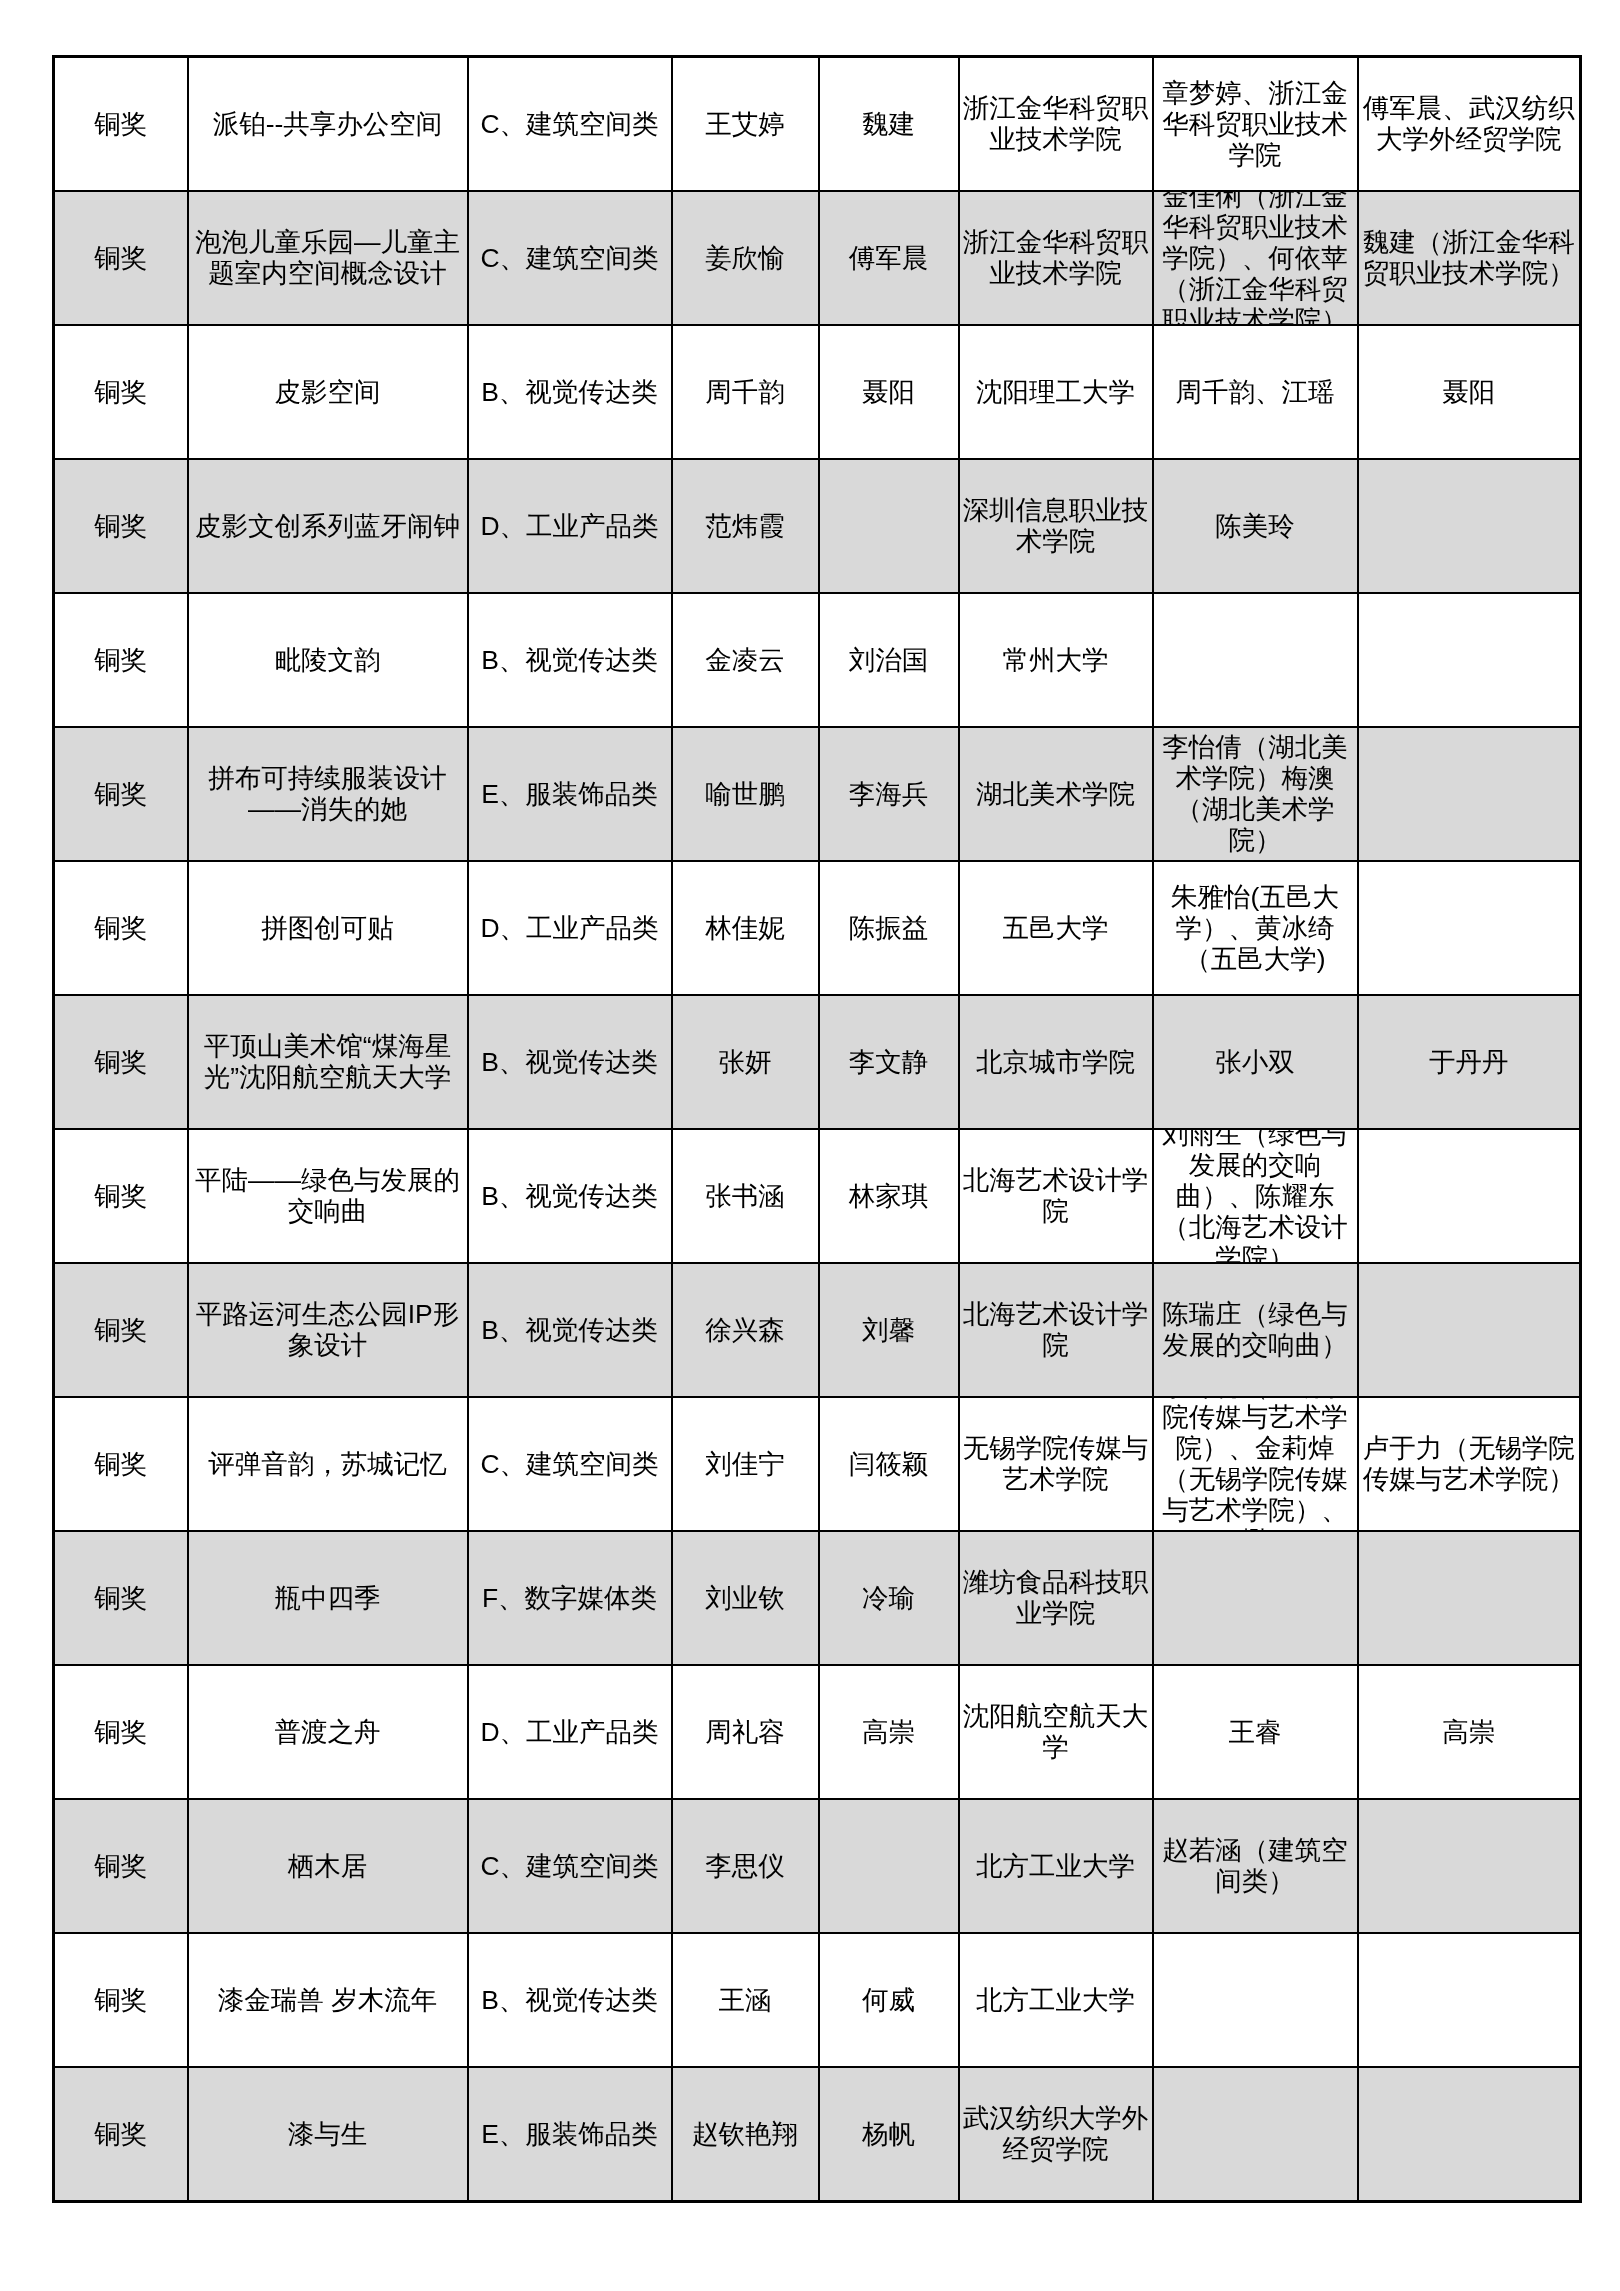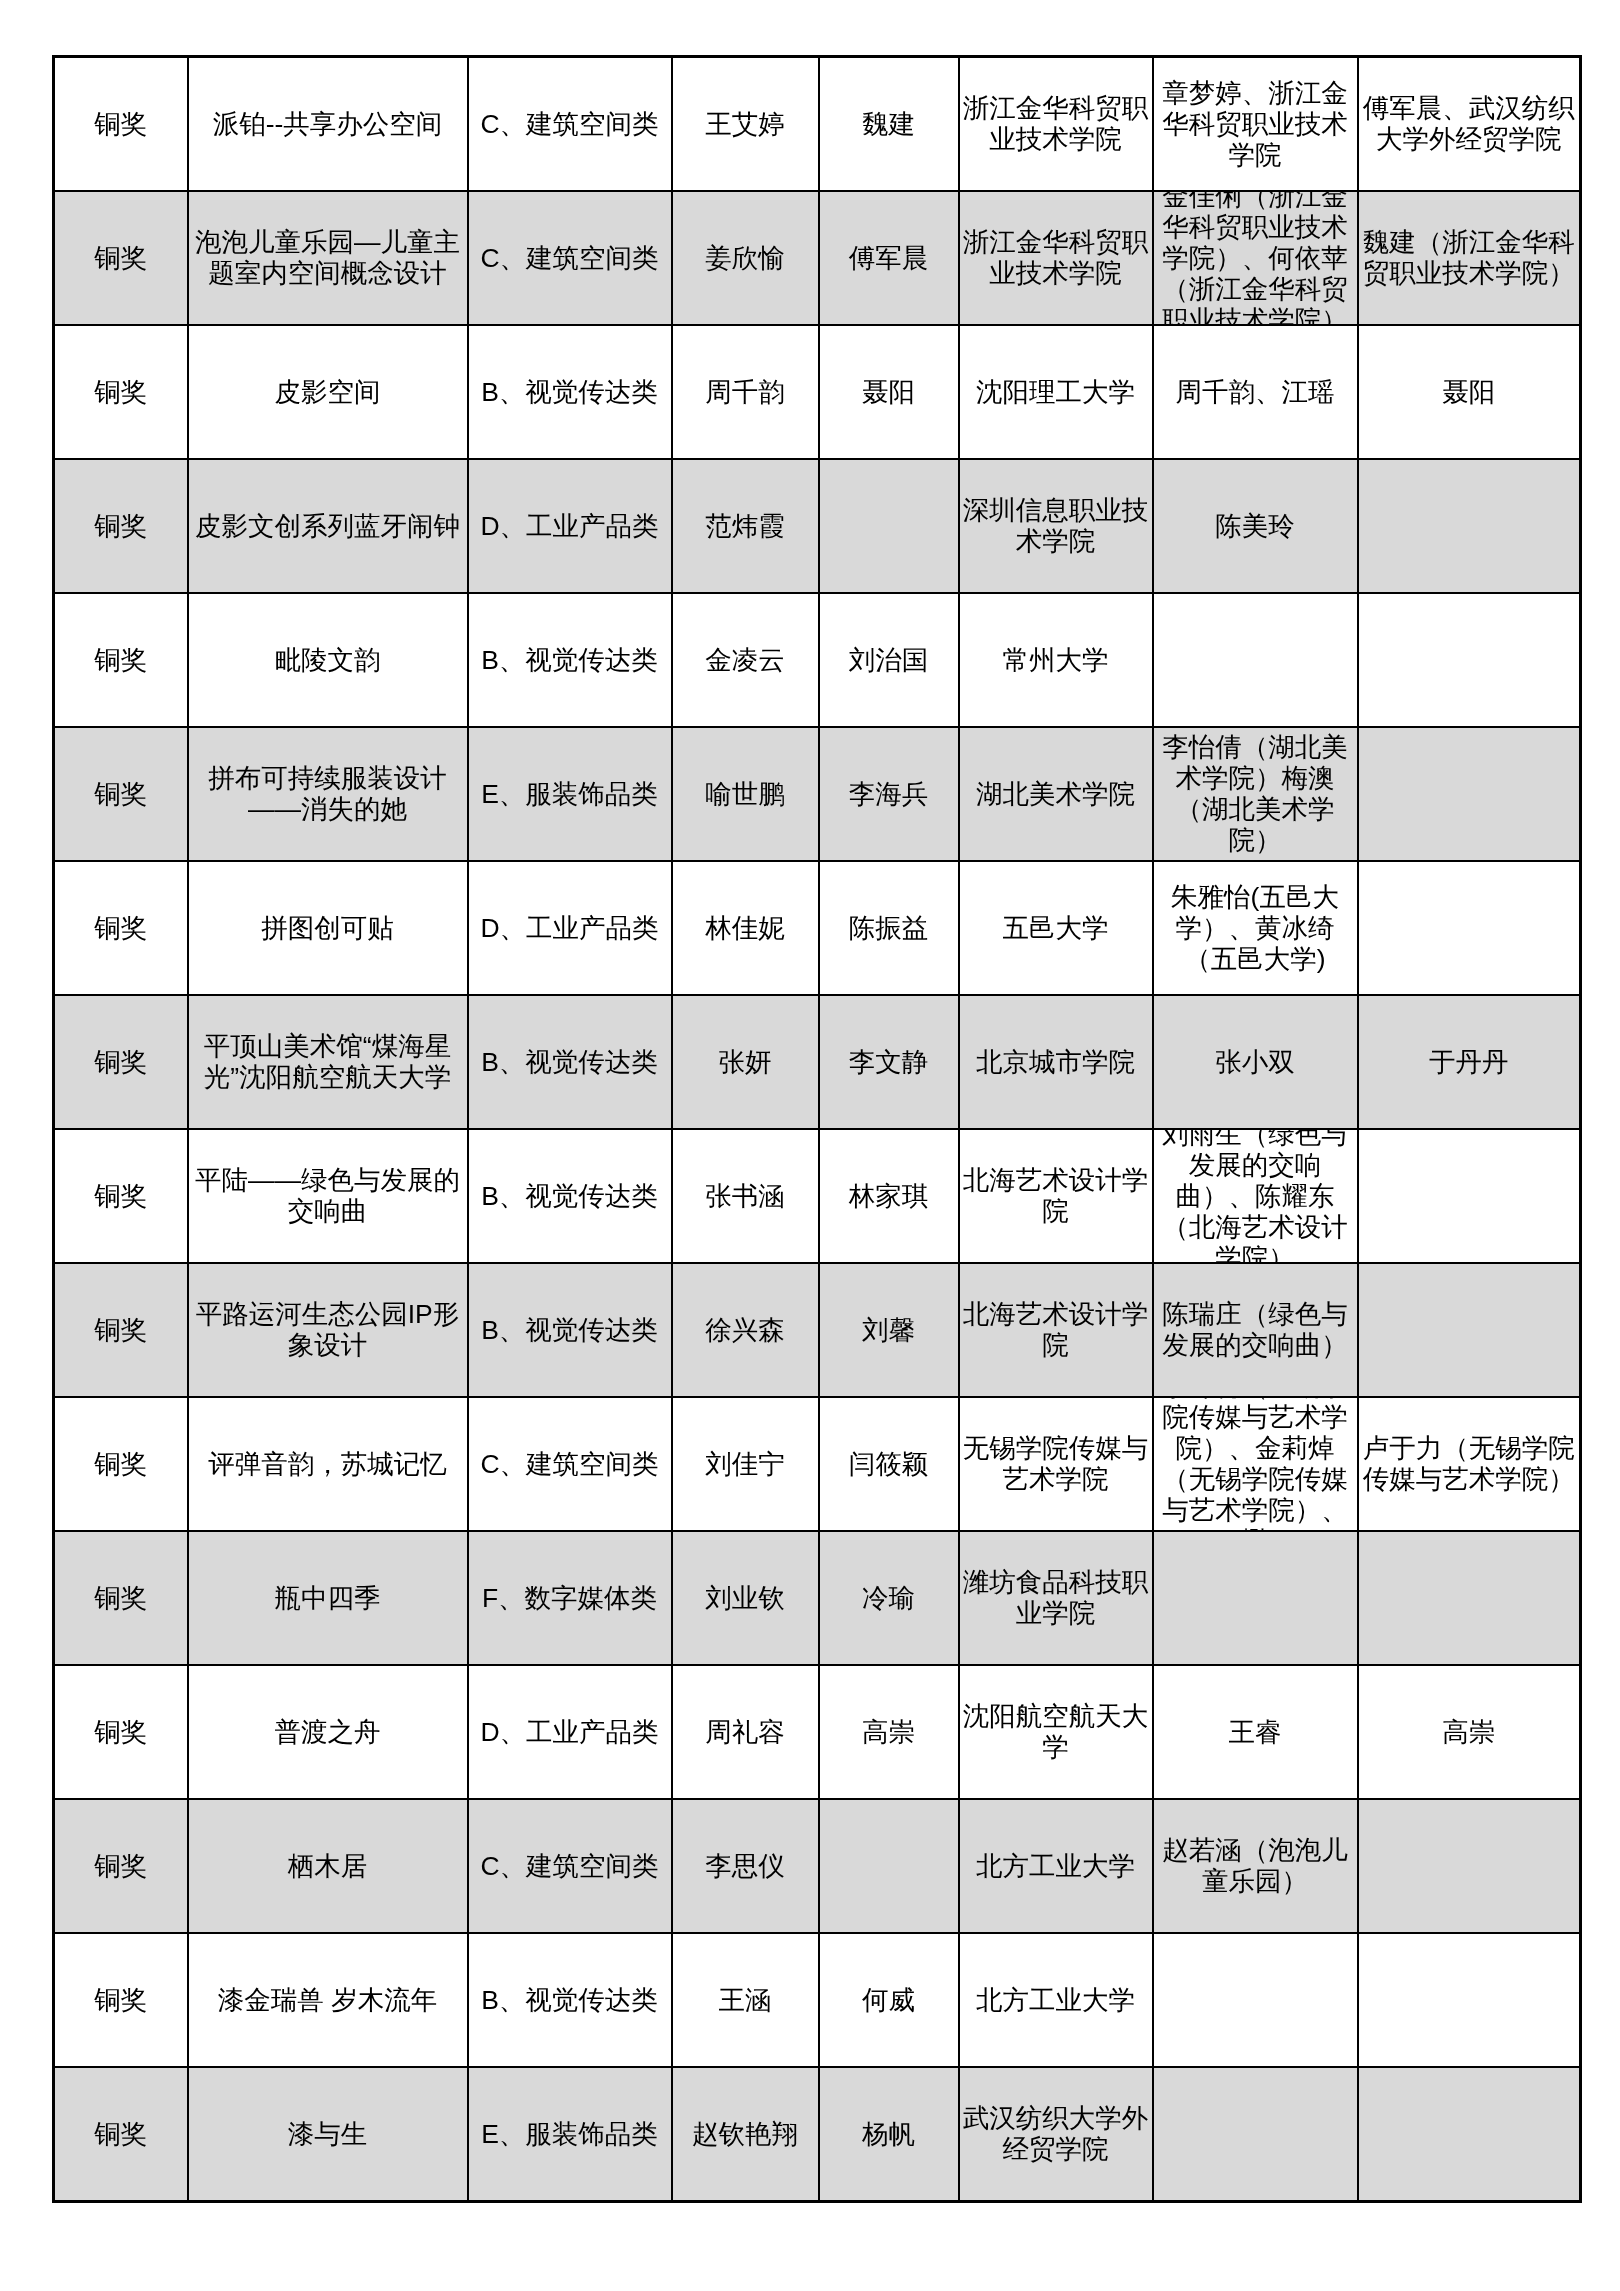--- a/index.html
+++ b/index.html
@@ -635,21 +635,21 @@
               <div class="txt"></div>
             </div>
           </td>
           <td>
             <div class="clip">
               <div class="txt">北方工业大学</div>
             </div>
           </td>
           <td>
             <div class="clip">
-              <div class="txt">赵若涵（泡泡儿童乐园）</div>
+              <div class="txt">赵若涵（建筑空间类）</div>
             </div>
           </td>
           <td>
             <div class="clip">
               <div class="txt"></div>
             </div>
           </td>
         </tr>
         <tr>
           <td>

